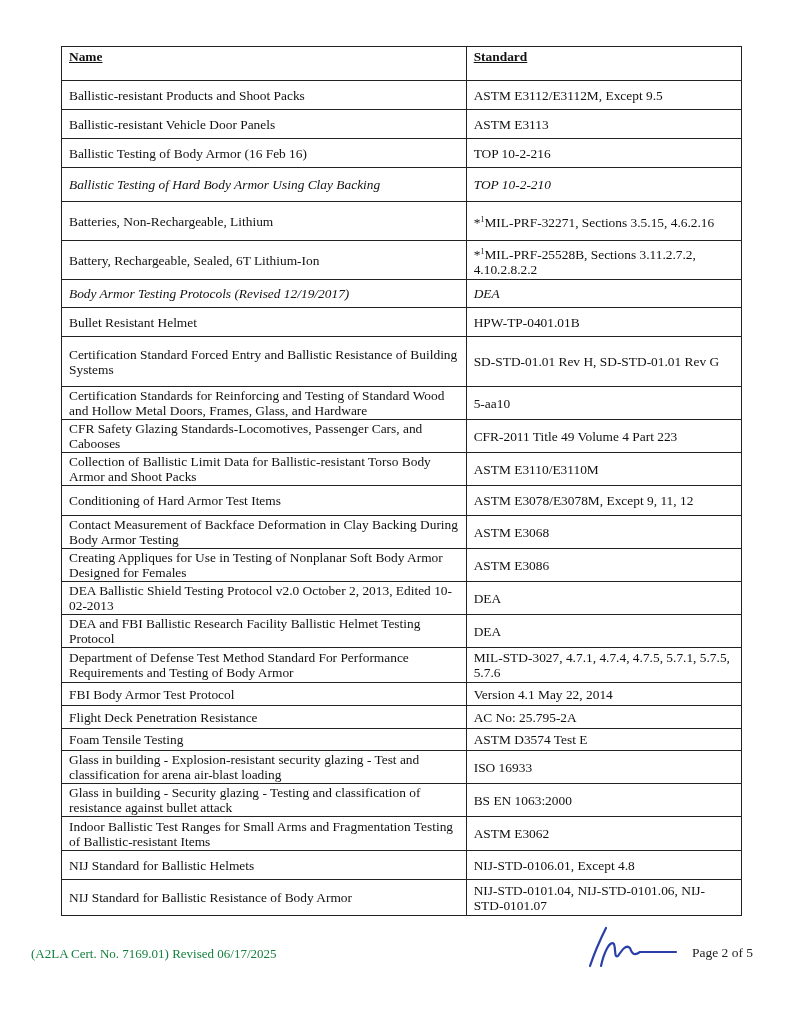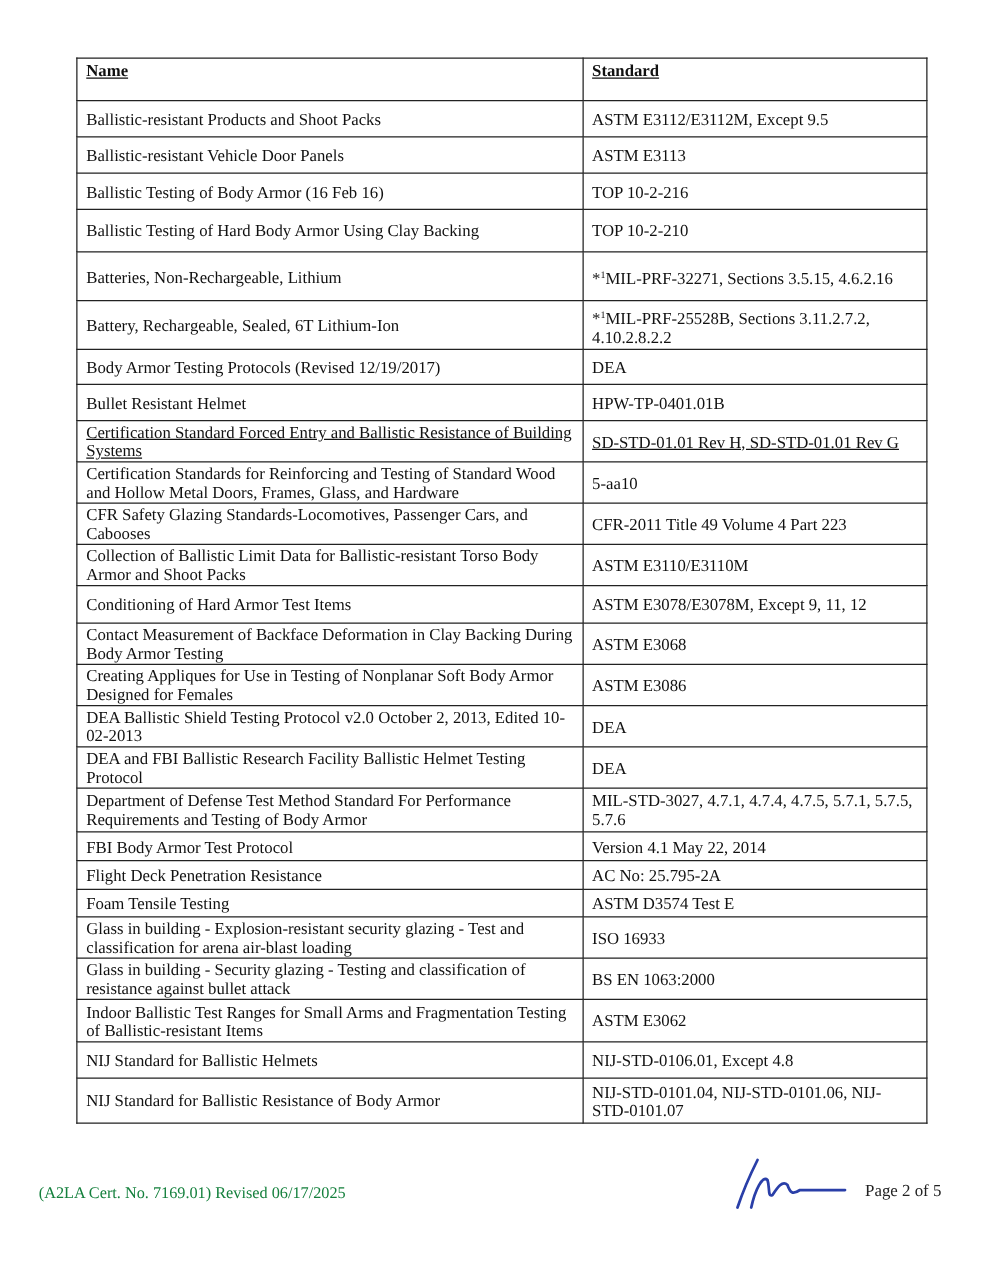--- a/index.html
+++ b/index.html
@@ -87,41 +87,41 @@
           <td class="c2">ASTM E3112/E3112M, Except 9.5</td>
         </tr>
         <tr style="height: 29px;">
           <td class="c1">Ballistic-resistant Vehicle Door Panels</td>
           <td class="c2">ASTM E3113</td>
         </tr>
         <tr style="height: 29px;">
           <td class="c1">Ballistic Testing of Body Armor (16 Feb 16)</td>
           <td class="c2">TOP 10-2-216</td>
         </tr>
-        <tr style="height: 34px;">
+        <tr style="height: 34px; font-style: italic;">
           <td class="c1">Ballistic Testing of Hard Body Armor Using Clay Backing</td>
           <td class="c2">TOP 10-2-210</td>
         </tr>
         <tr style="height: 39px;">
           <td class="c1">Batteries, Non-Rechargeable, Lithium</td>
           <td class="c2"><span>*</span><span class="sup">1</span><span>MIL-PRF-32271, Sections 3.5.15, 4.6.2.16</span></td>
         </tr>
         <tr style="height: 39px;">
           <td class="c1">Battery, Rechargeable, Sealed, 6T Lithium-Ion</td>
           <td class="c2"><span>*</span><span class="sup">1</span><span>MIL-PRF-25528B, Sections 3.11.2.7.2, 4.10.2.8.2.2</span></td>
         </tr>
-        <tr style="height: 28px;">
+        <tr style="height: 28px; font-style: italic;">
           <td class="c1">Body Armor Testing Protocols (Revised 12/19/2017)</td>
           <td class="c2">DEA</td>
         </tr>
         <tr style="height: 29px;">
           <td class="c1">Bullet Resistant Helmet</td>
           <td class="c2">HPW-TP-0401.01B</td>
         </tr>
-        <tr style="height: 33px; text-decoration: underline;">
+        <tr style="height: 50px;">
           <td class="c1">Certification Standard Forced Entry and Ballistic Resistance of Building Systems</td>
           <td class="c2">SD-STD-01.01 Rev H, SD-STD-01.01 Rev G</td>
         </tr>
         <tr style="height: 33px;">
           <td class="c1">Certification Standards for Reinforcing and Testing of Standard Wood and Hollow Metal Doors, Frames, Glass, and Hardware</td>
           <td class="c2">5-aa10</td>
         </tr>
         <tr style="height: 33px;">
           <td class="c1">CFR Safety Glazing Standards-Locomotives, Passenger Cars, and Cabooses</td>
           <td class="c2">CFR-2011 Title 49 Volume 4 Part 223</td>

